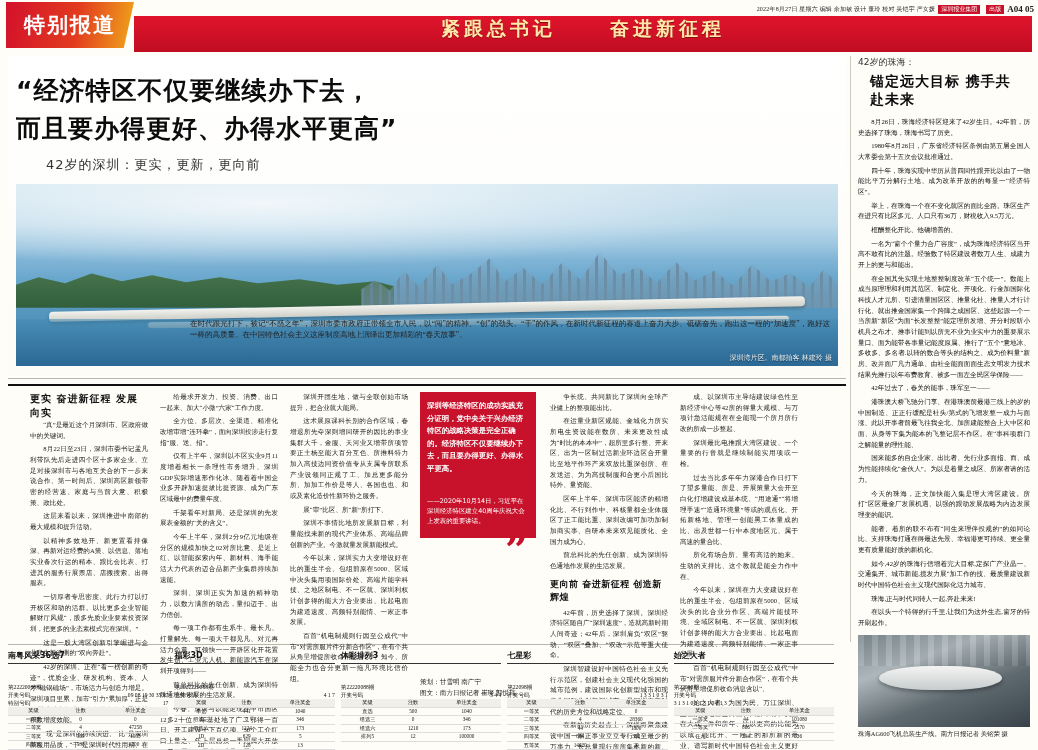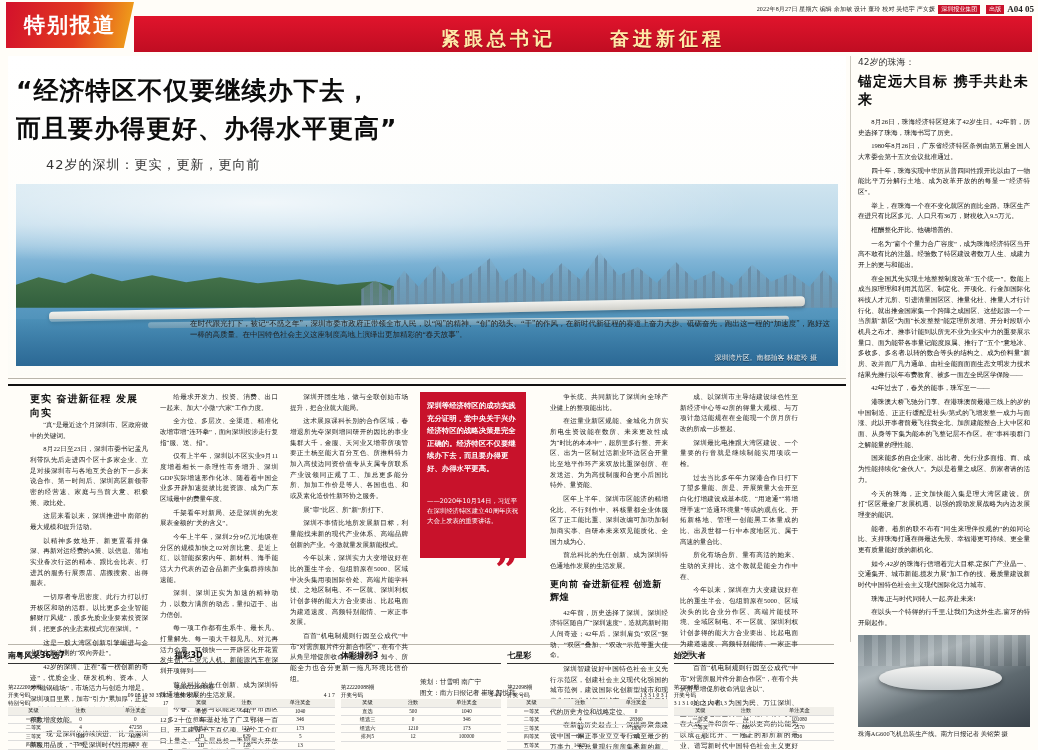--- a/index.html
+++ b/index.html
@@ -35,21 +35,21 @@
     font-family:"DejaVu Sans", sans-serif; font-weight:bold; font-size:21px;
     letter-spacing:2px; box-shadow:0 1px 2px rgba(0,0,0,.25);
     clip-path:polygon(0 0, 100% 0, 92% 100%, 0 100%);
   }
 
   
   .banner {
     position:absolute; left:134px; top:16px; width:898px; height:36px;
     background:linear-gradient(180deg,#e0142c 0%, #c00d22 100%);
     color:#ffe9a8;
-    display:flex; align-items:flex-end; justify-content:center; gap:54px;
+    display:flex; align-items:flex-start; justify-content:center; gap:54px;
     font-family:"DejaVu Sans", sans-serif; font-weight:bold;
     font-size:19px; letter-spacing:4px;
   }
   .banner .b-txt { text-shadow:0 1px 0 #8a0a16; }
 
   
   .hero {
     position:absolute; left:8px; top:56px; width:838px; height:320px;
     background:linear-gradient(180deg,#ffffff 0%, #fdfcf7 100%);
   }
@@ -99,21 +99,21 @@
   .bridge2 {
     position:absolute; left:16%; top:74%; width:78%; height:6px;
     background:linear-gradient(180deg,#eceae4,#c4c4bd);
     border-radius:3px; transform:rotate(-.6deg); opacity:.85;
   }
   .water {
     position:absolute; left:0; bottom:0; width:100%; height:26%;
     background:linear-gradient(180deg, rgba(70,140,180,.55), rgba(40,100,145,.85));
   }
   .photo-credit {
-    position:absolute; right:21px; bottom:3px;
+    position:absolute; right:6px; bottom:3px;
     font-size:7px; color:#f2f6f8; text-shadow:0 1px 1px rgba(0,0,0,.6);
     font-family:"DejaVu Sans", sans-serif;
   }
   .hero-caption {
     position:absolute; left:190px; top:318px; width:640px;
     font-size:7.5px; line-height:1.5; color:#222; text-align:justify;
   }
 
   
   .hrule { position:absolute; background:#b9b5ab; height:1px; }
@@ -135,22 +135,22 @@
   .colE { position:absolute; left:550px; top:392px; width:118px; }
   .colF { position:absolute; left:680px; top:392px; width:118px; }
 
   .sub-head {
     font-family:"DejaVu Sans", sans-serif; font-weight:bold;
     font-size:9px; margin:6px 0 4px; letter-spacing:.5px;
   }
 
   
   .pullquote {
-    position:absolute; left:420px; top:392px; width:106px;
-    background:#c8122b; color:#fff; padding:8px 7px 32px;
+    position:absolute; left:420px; top:392px; width:116px;
+    background:#c8122b; color:#fff; padding:8px 7px 12px;
     font-family:"DejaVu Sans", sans-serif;
     font-size:7.4px; line-height:1.7; font-weight:bold;
   }
   .pq-attrib { margin-top:22px; font-size:6.4px; font-weight:normal; line-height:1.5; }
   .pq-mark {
     position:absolute; right:8px; bottom:-32px;
     font-size:40px; color:#c8122b; font-family:"DejaVu Serif", serif;
     line-height:1;
   }
 
@@ -159,21 +159,21 @@
     font-size:6.6px; line-height:1.7; color:#222;
   }
 
   
   .side {
     position:absolute; left:858px; top:56px; width:172px;
   }
   .side-kicker { font-family:"DejaVu Sans", sans-serif; font-size:9px; color:#333; }
   .side-title {
     font-family:"DejaVu Sans", sans-serif; font-weight:bold;
-    font-size:14px; letter-spacing:1px; margin:4px 0 8px; color:#0b0b0b;
+    font-size:14px; letter-spacing:1px; margin:4px 12px 8px; color:#0b0b0b;
   }
   .side-text { font-size:6.6px; line-height:1.62; text-align:justify; }
   .side-text p { margin:0 0 3px 0; text-indent:2em; }
   .side-photo {
     width:172px; height:92px; margin-top:6px;
     background:linear-gradient(160deg,#7e8b92 0%, #aeb7bb 30%, #5f6a70 62%, #39424a 100%);
     position:relative; overflow:hidden;
   }
   .side-photo .plane {
     position:absolute; left:12%; top:34%; width:72%; height:26%;

